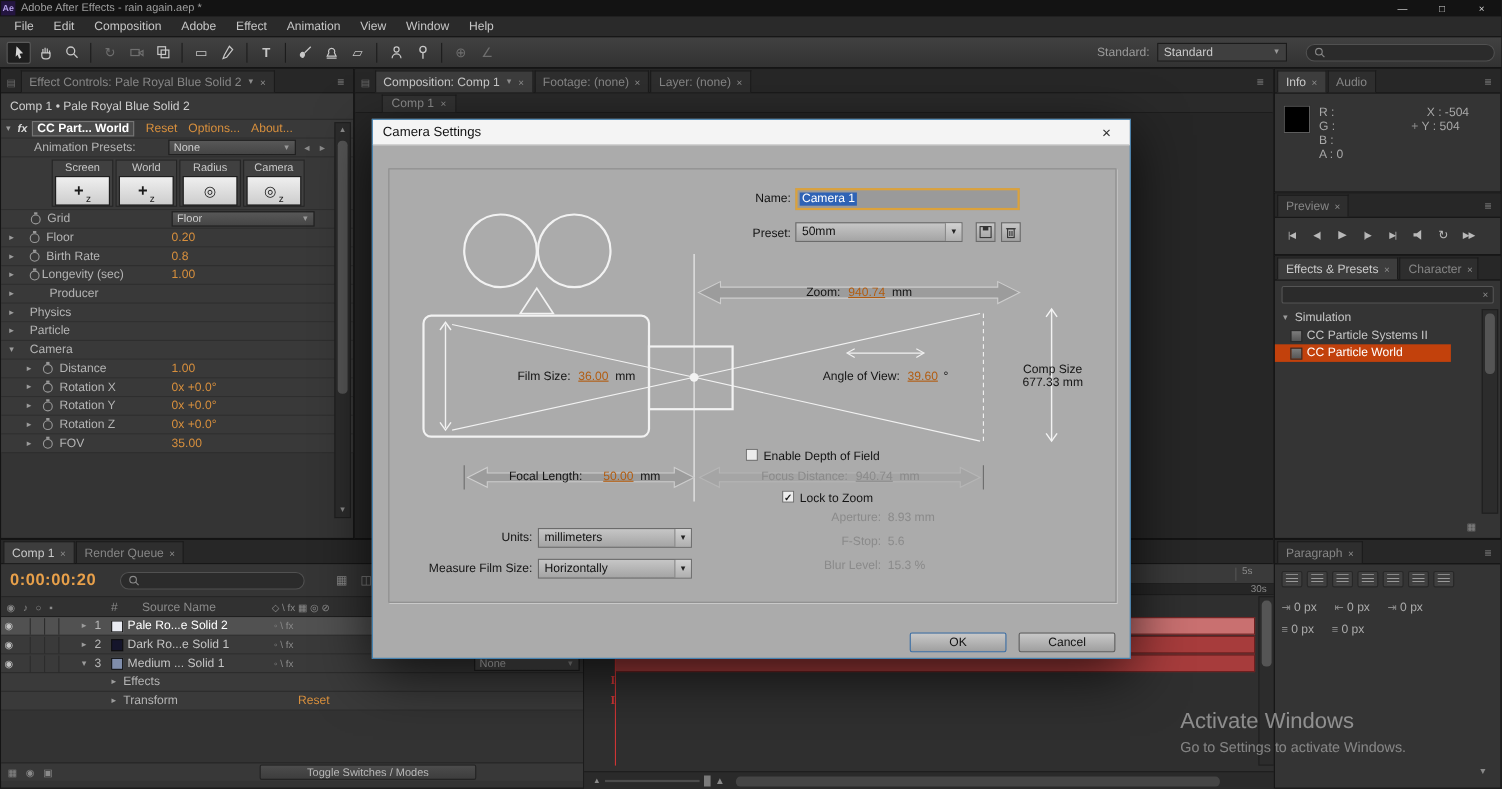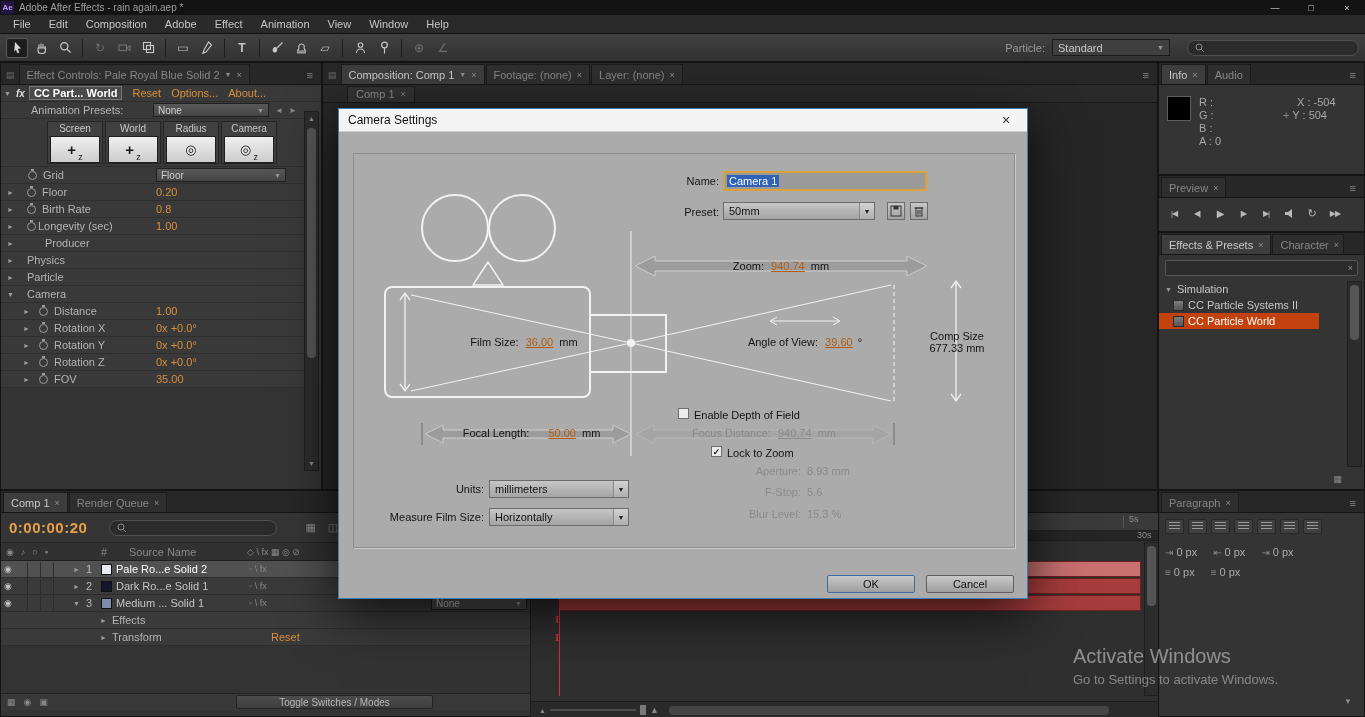--- a/index.html
+++ b/index.html
@@ -184,21 +184,21 @@
   <span class="tool">
       <svg width="15" height="15" fill="none" stroke="#c8c8c8" stroke-width="1.2">
         <circle cx="7.5" cy="5" r="2.8"></circle>
         <line x1="7.5" y1="8" x2="7.5" y2="13.5"></line>
       </svg>
     </span>
   <span class="tb-sep"></span>
   <span class="tool dim">⊕</span>
   <span class="tool dim">∠</span>
   <div class="workspace">
-    <span class="ws-label">Particle:</span>
+    <span class="ws-label">Standard:</span>
     <div class="dd-dark">
       <span>Standard</span>
       <span class="dd-arrow">▼</span>
     </div>
     <div class="searchbox">
       <svg width="10" height="10">
           <circle cx="4" cy="4" r="3" stroke="#8a8a8a" fill="none"></circle>
           <line x1="6.3" y1="6.3" x2="9" y2="9" stroke="#8a8a8a"></line>
         </svg>
       <input placeholder="" style="">
@@ -208,20 +208,23 @@
 
 <div class="abs panel" style="left:0;top:62px;width:322px;height:428px">
   <div class="tabbar">
     <span class="grip">▤</span>
     <div class="ptab dim" style="max-width:250px">
       <span>Effect Controls: Pale Royal Blue Solid 2</span>
       <span class="tab-caret">▼</span>
       <span class="tab-x">×</span>
     </div>
     <span class="pmenu">≡</span>
+  </div>
+  <div style="height:24px;display:flex;align-items:center;padding-left:8px;border-bottom:1px solid #2a2a2a;background:#383838">
+    <span style="color:#cecece">Comp 1 • Pale Royal Blue Solid 2</span>
   </div>
   <div class="ec-row">
     <span class="tri" style="margin-left:2px">▼</span>
     <span style="font-style:italic;font-weight:bold;color:#dcdcdc;font-size:10px;margin:0 4px">fx</span>
     <span class="fxname">CC Part... World</span>
     <span class="link" style="margin-left:10px">Reset</span>
     <span class="link" style="margin-left:10px">Options...</span>
     <span class="link" style="margin-left:10px">About...</span>
   </div>
   <div class="ec-row">

